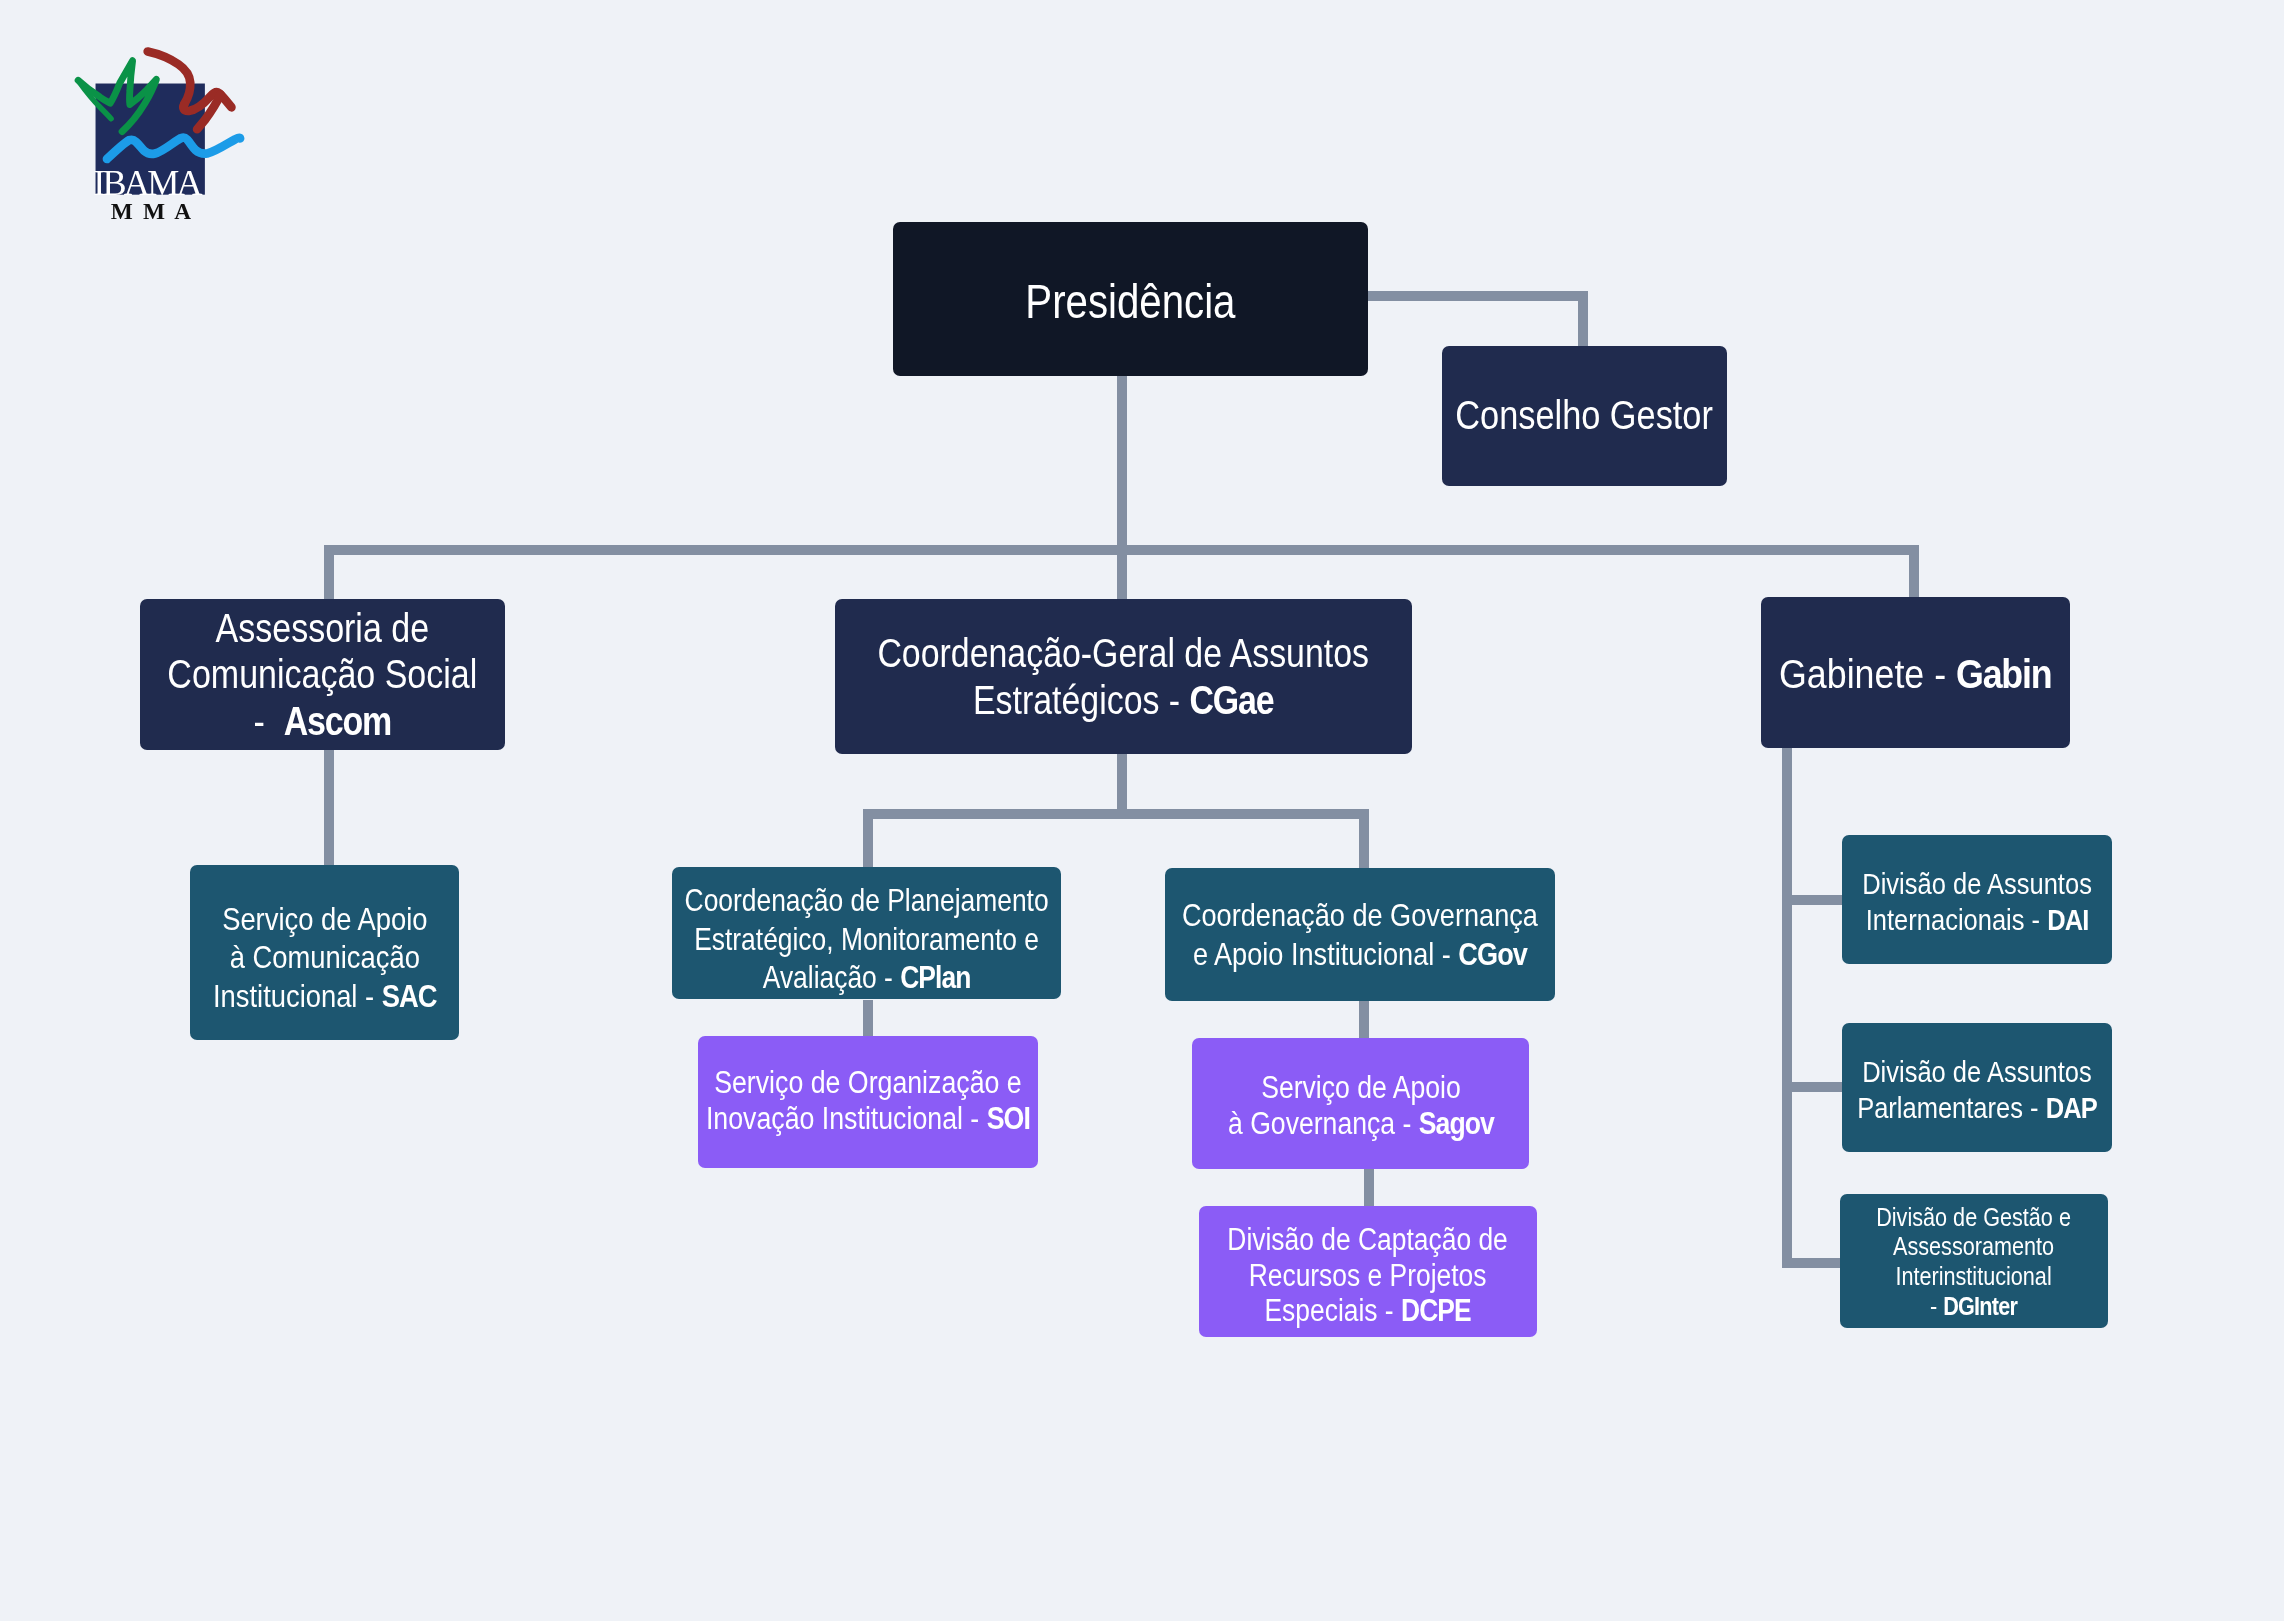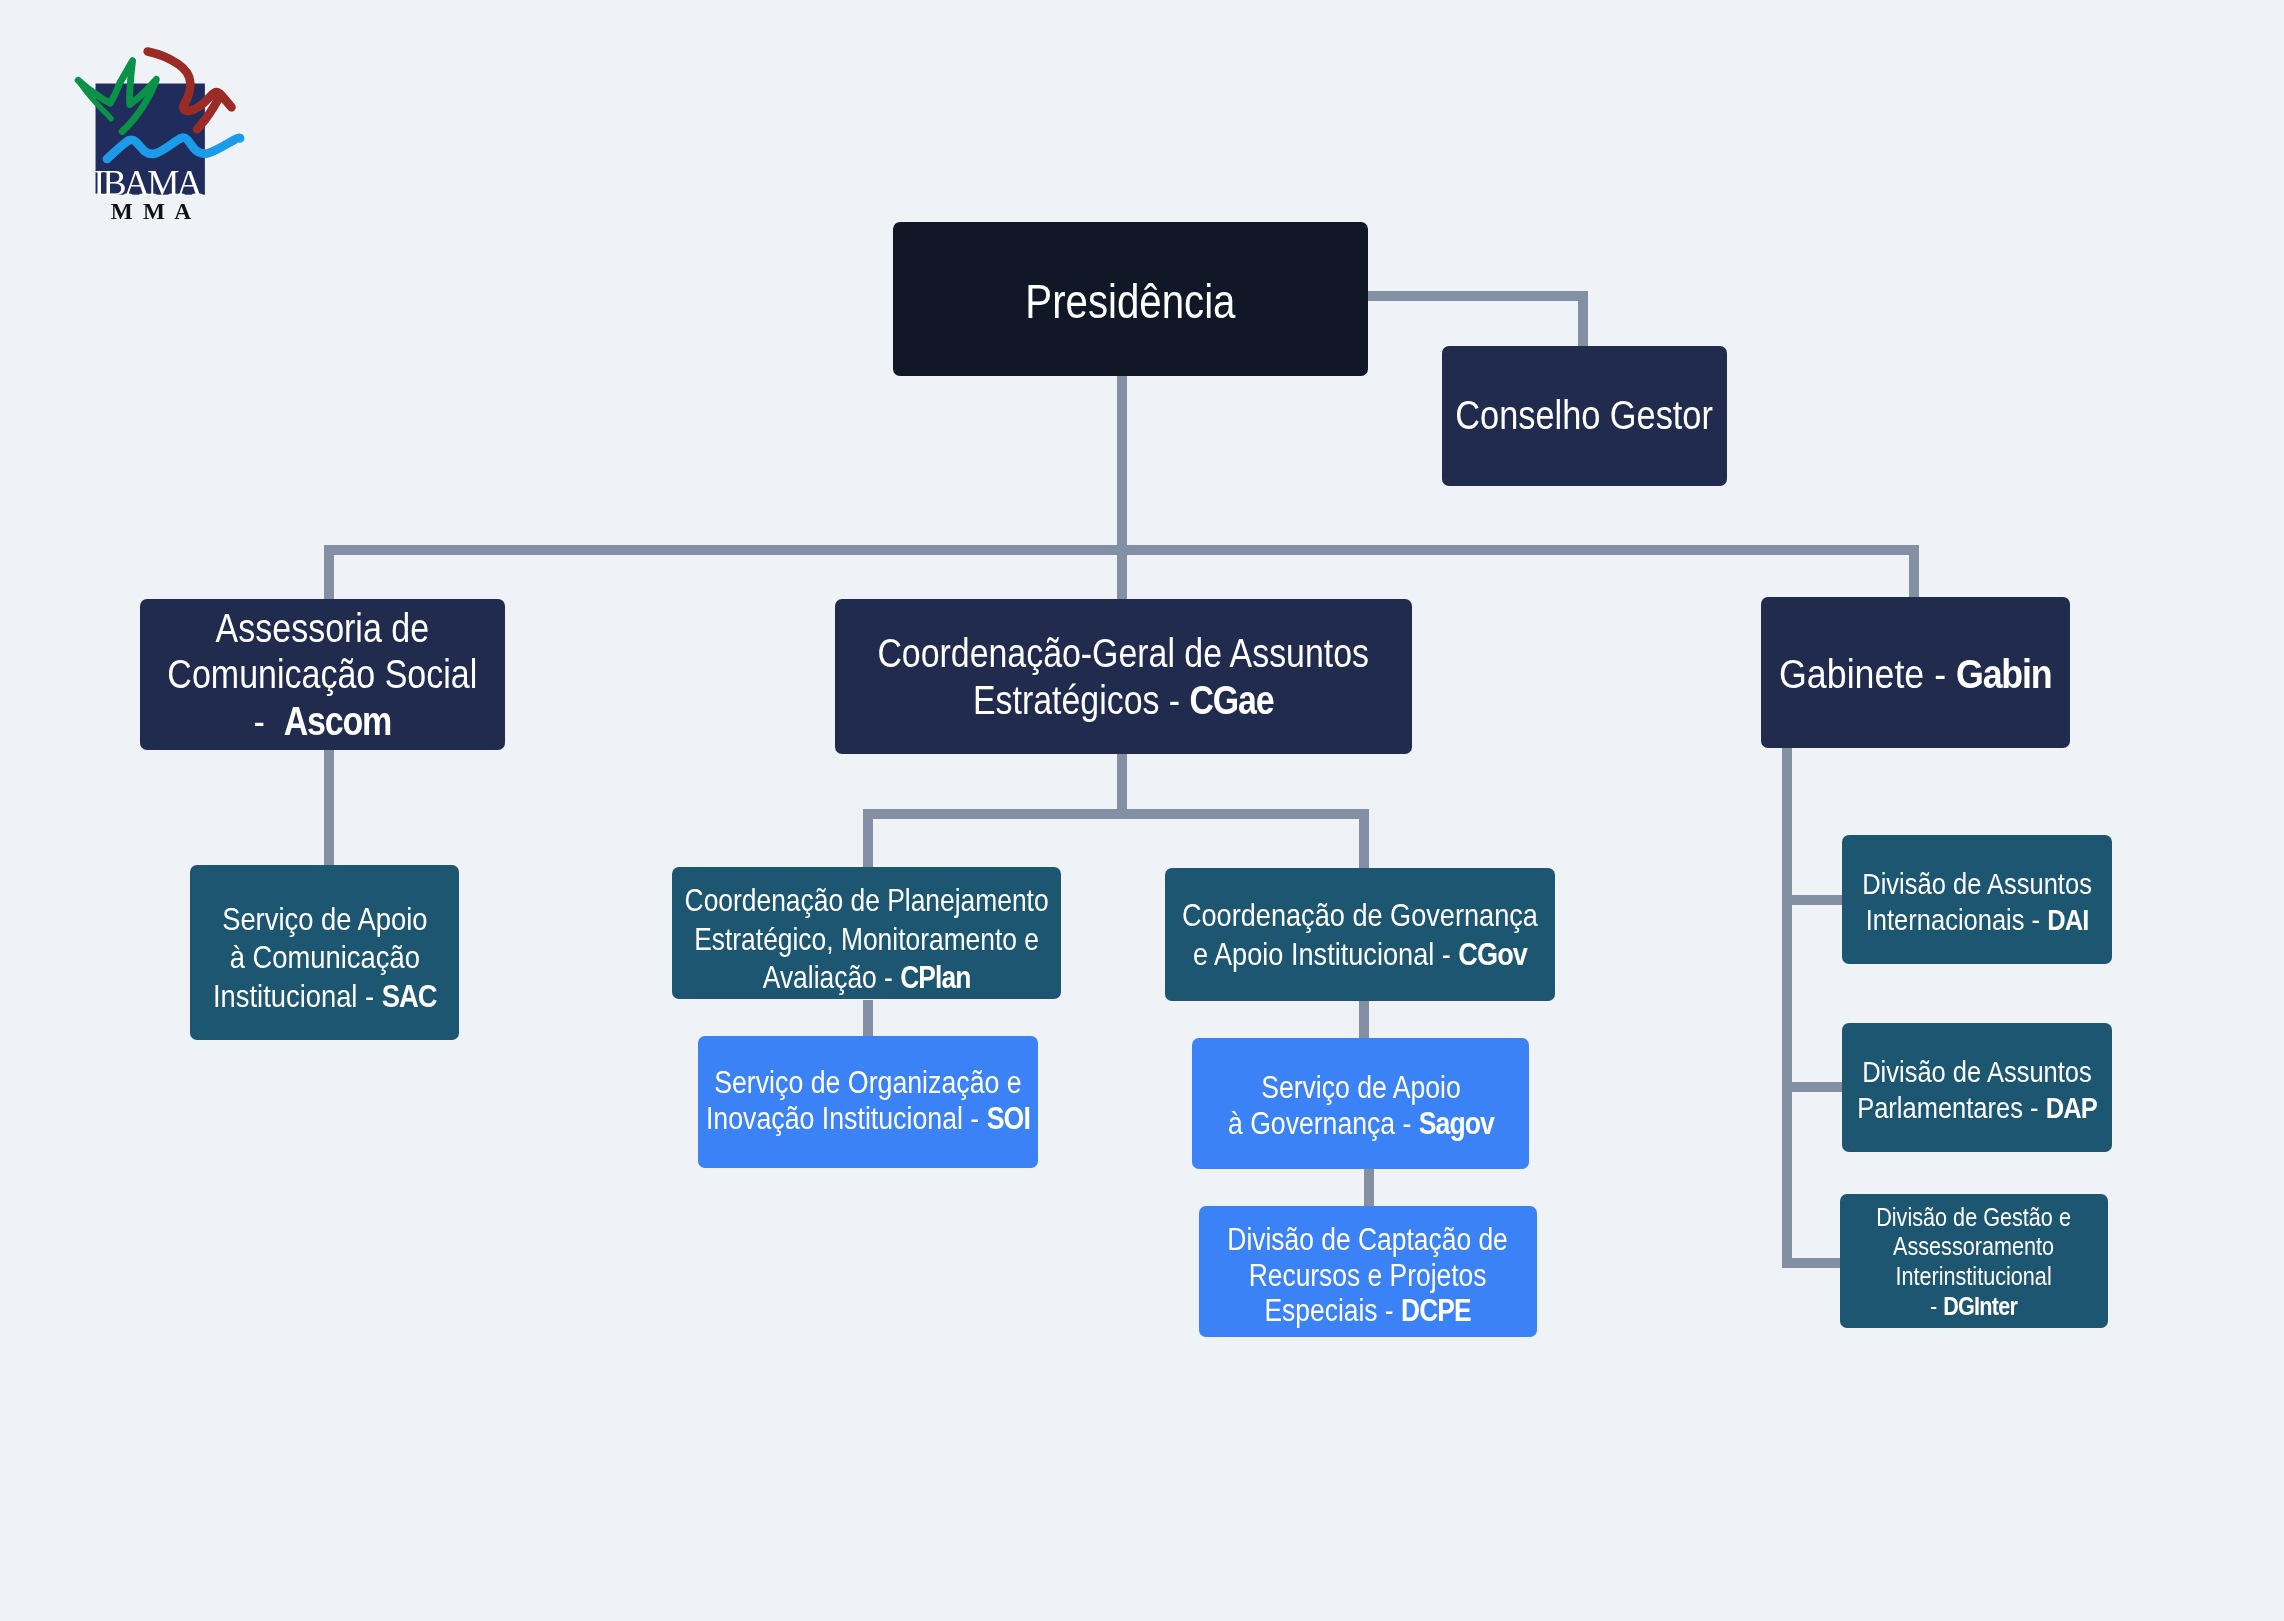--- a/index.html
+++ b/index.html
@@ -8,21 +8,21 @@
        font-family:"Liberation Sans",sans-serif;}
   #chart{position:relative;width:2281px;height:1622px;}
   .node{position:absolute;box-sizing:border-box;display:flex;
         align-items:center;justify-content:center;text-align:center;
         color:#ffffff;border-radius:7px;}
   .node .txt{display:block;white-space:nowrap;
              transform:translateY(var(--dy,0px)) scaleX(var(--sx,0.845));}
   .lvl0{background:#101726;}
   .navy{background:#202b4e;}
   .teal{background:#1d5670;}
-  .blue{background:#3b82f6;}
+  .blue{background:#8b5cf6;}
   .edge{position:absolute;background:#838fa2;}
   b{font-weight:bold;letter-spacing:-0.035em;}
   .fs-pres{font-size:48px;}
   .fs-l1{font-size:40px;line-height:1.16;}
   .fs-l2{font-size:32px;line-height:1.20;}
   .fs-l2b{font-size:30px;line-height:1.18;}
   .fs-l3{font-size:31px;line-height:1.16;}
   .fs-l4{font-size:25px;line-height:1.19;}
   .logo{position:absolute;left:69px;top:46px;width:183px;height:192px;}
   .logo .wm{fill:#ffffff;font-family:"Liberation Serif",serif;font-size:79px;letter-spacing:-6px;}

